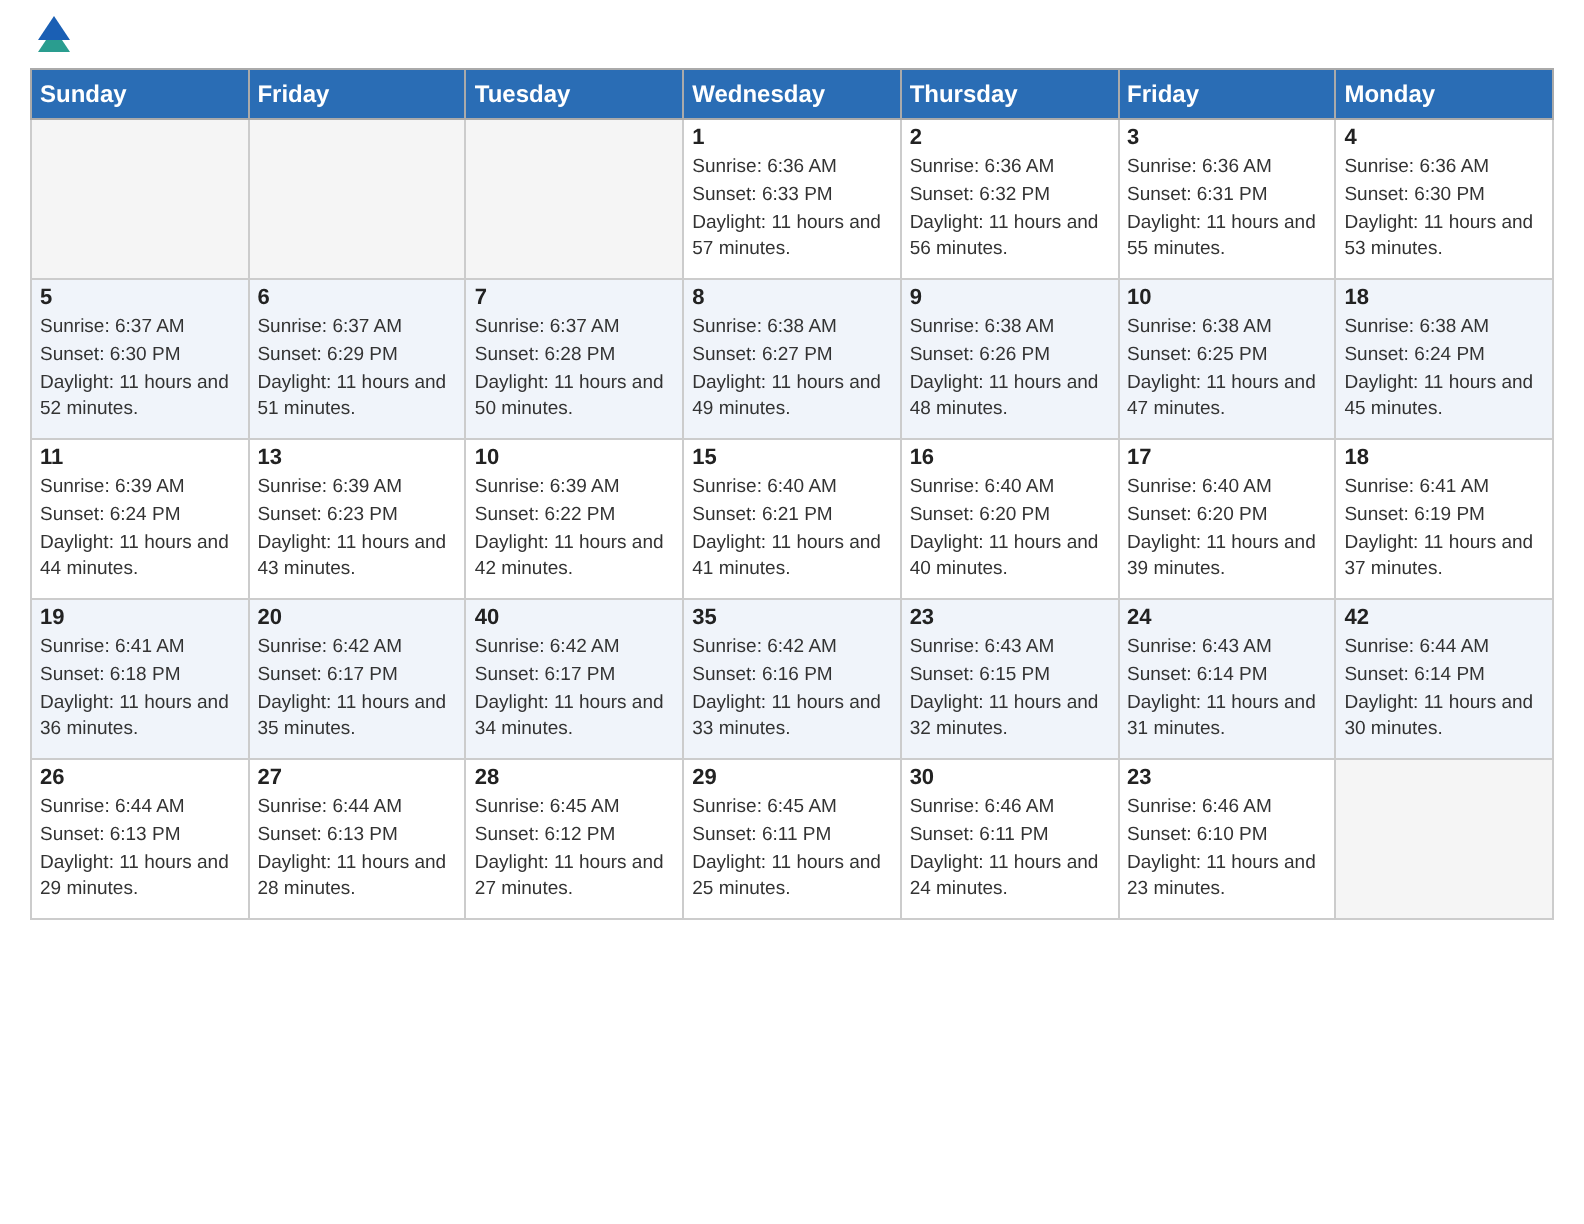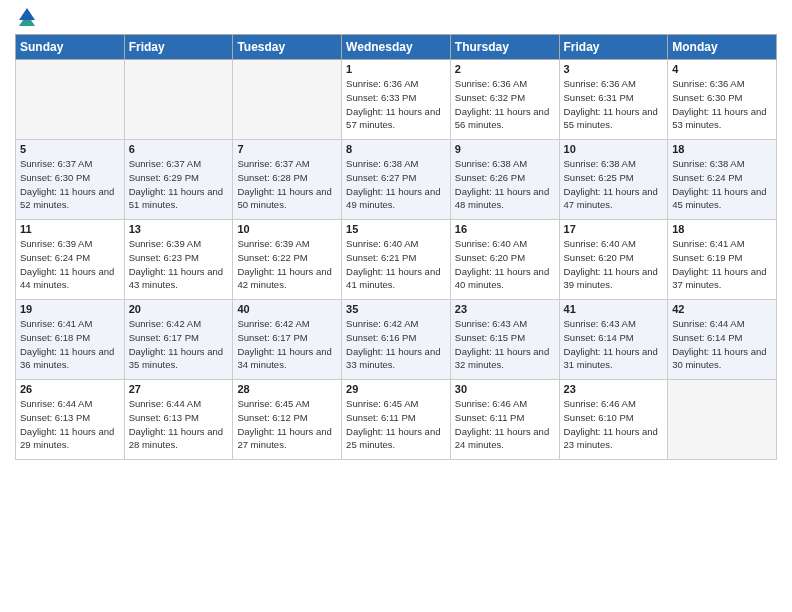--- a/index.html
+++ b/index.html
@@ -278,21 +278,21 @@
 Sunset: 6:16 PM
 Daylight: 11 hours and 33 minutes.</div>
           </td>
           <td>
             <span class="day-num">23</span>
             <div class="day-info" style="white-space: pre-line;">Sunrise: 6:43 AM
 Sunset: 6:15 PM
 Daylight: 11 hours and 32 minutes.</div>
           </td>
           <td>
-            <span class="day-num">41</span>
+            <span class="day-num">24</span>
             <div class="day-info" style="white-space: pre-line;">Sunrise: 6:43 AM
 Sunset: 6:14 PM
 Daylight: 11 hours and 31 minutes.</div>
           </td>
           <td>
             <span class="day-num">42</span>
             <div class="day-info" style="white-space: pre-line;">Sunrise: 6:44 AM
 Sunset: 6:14 PM
 Daylight: 11 hours and 30 minutes.</div>
           </td>

